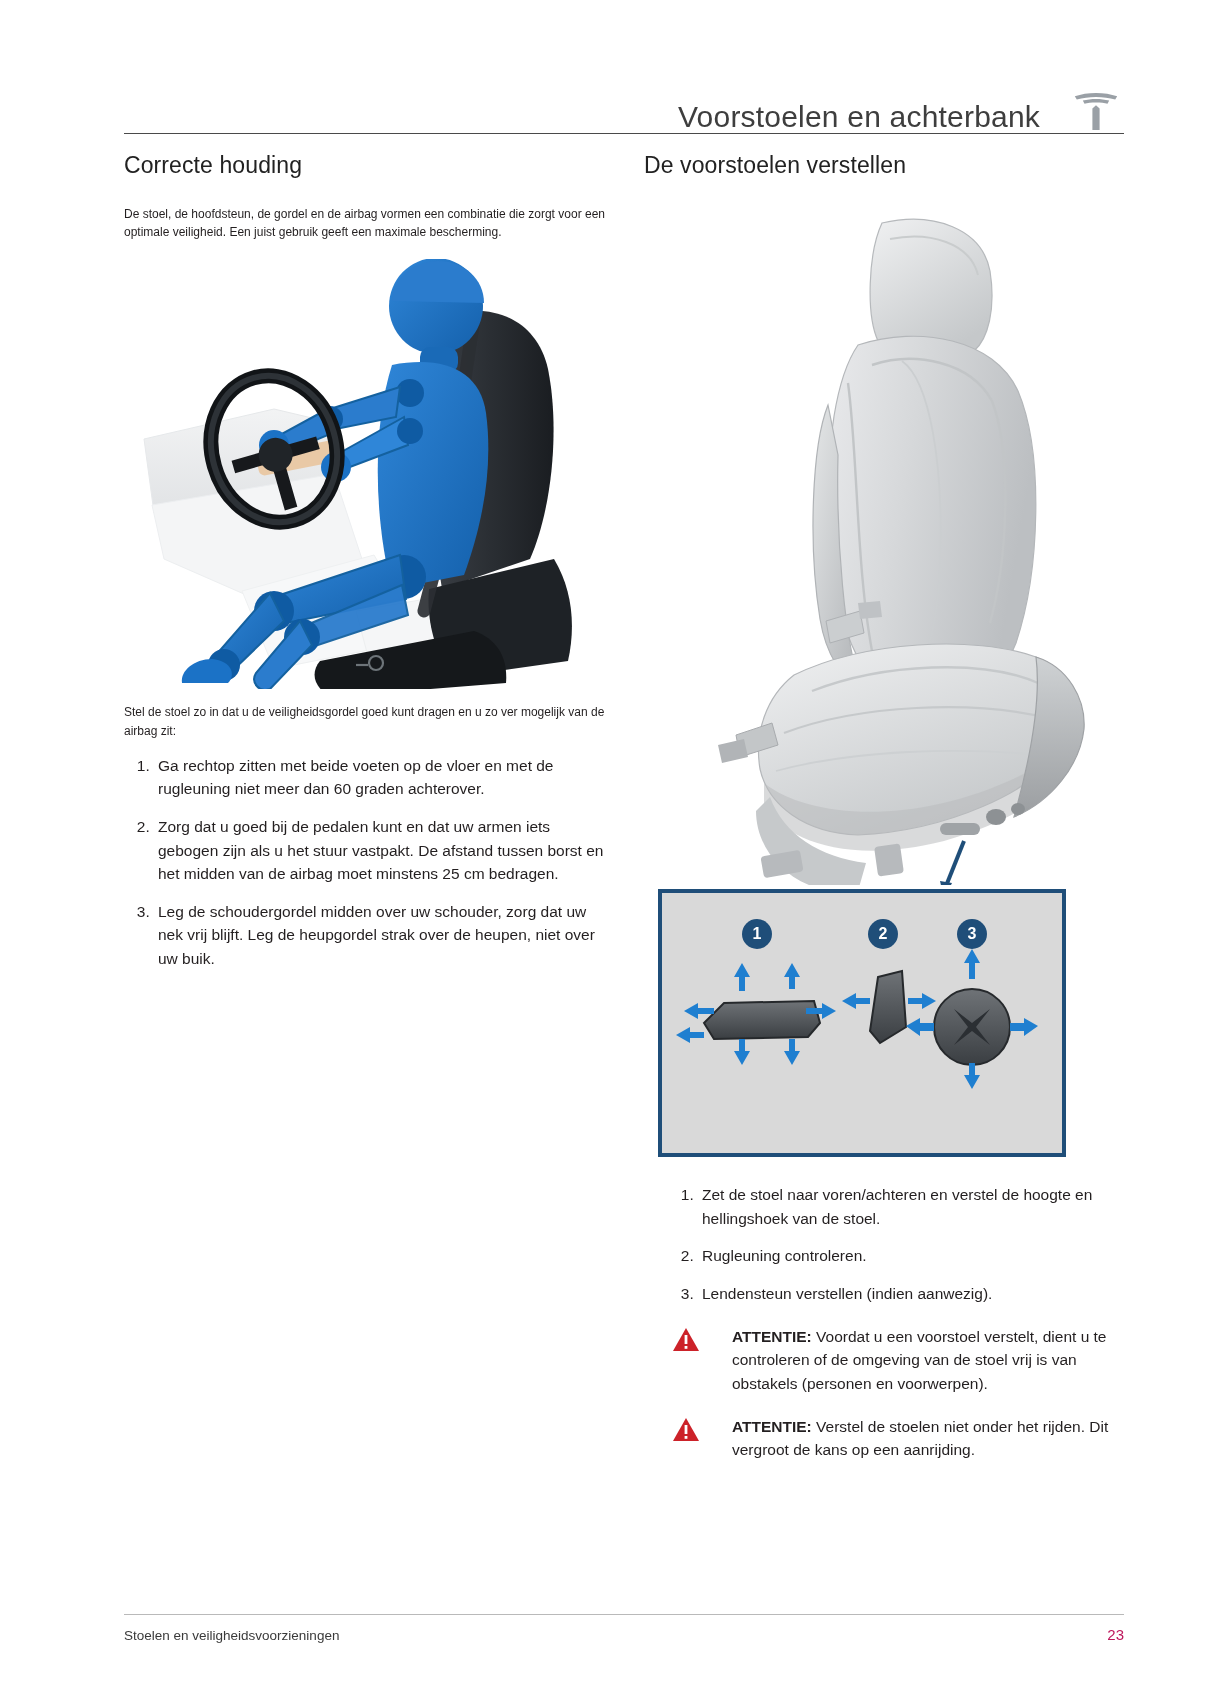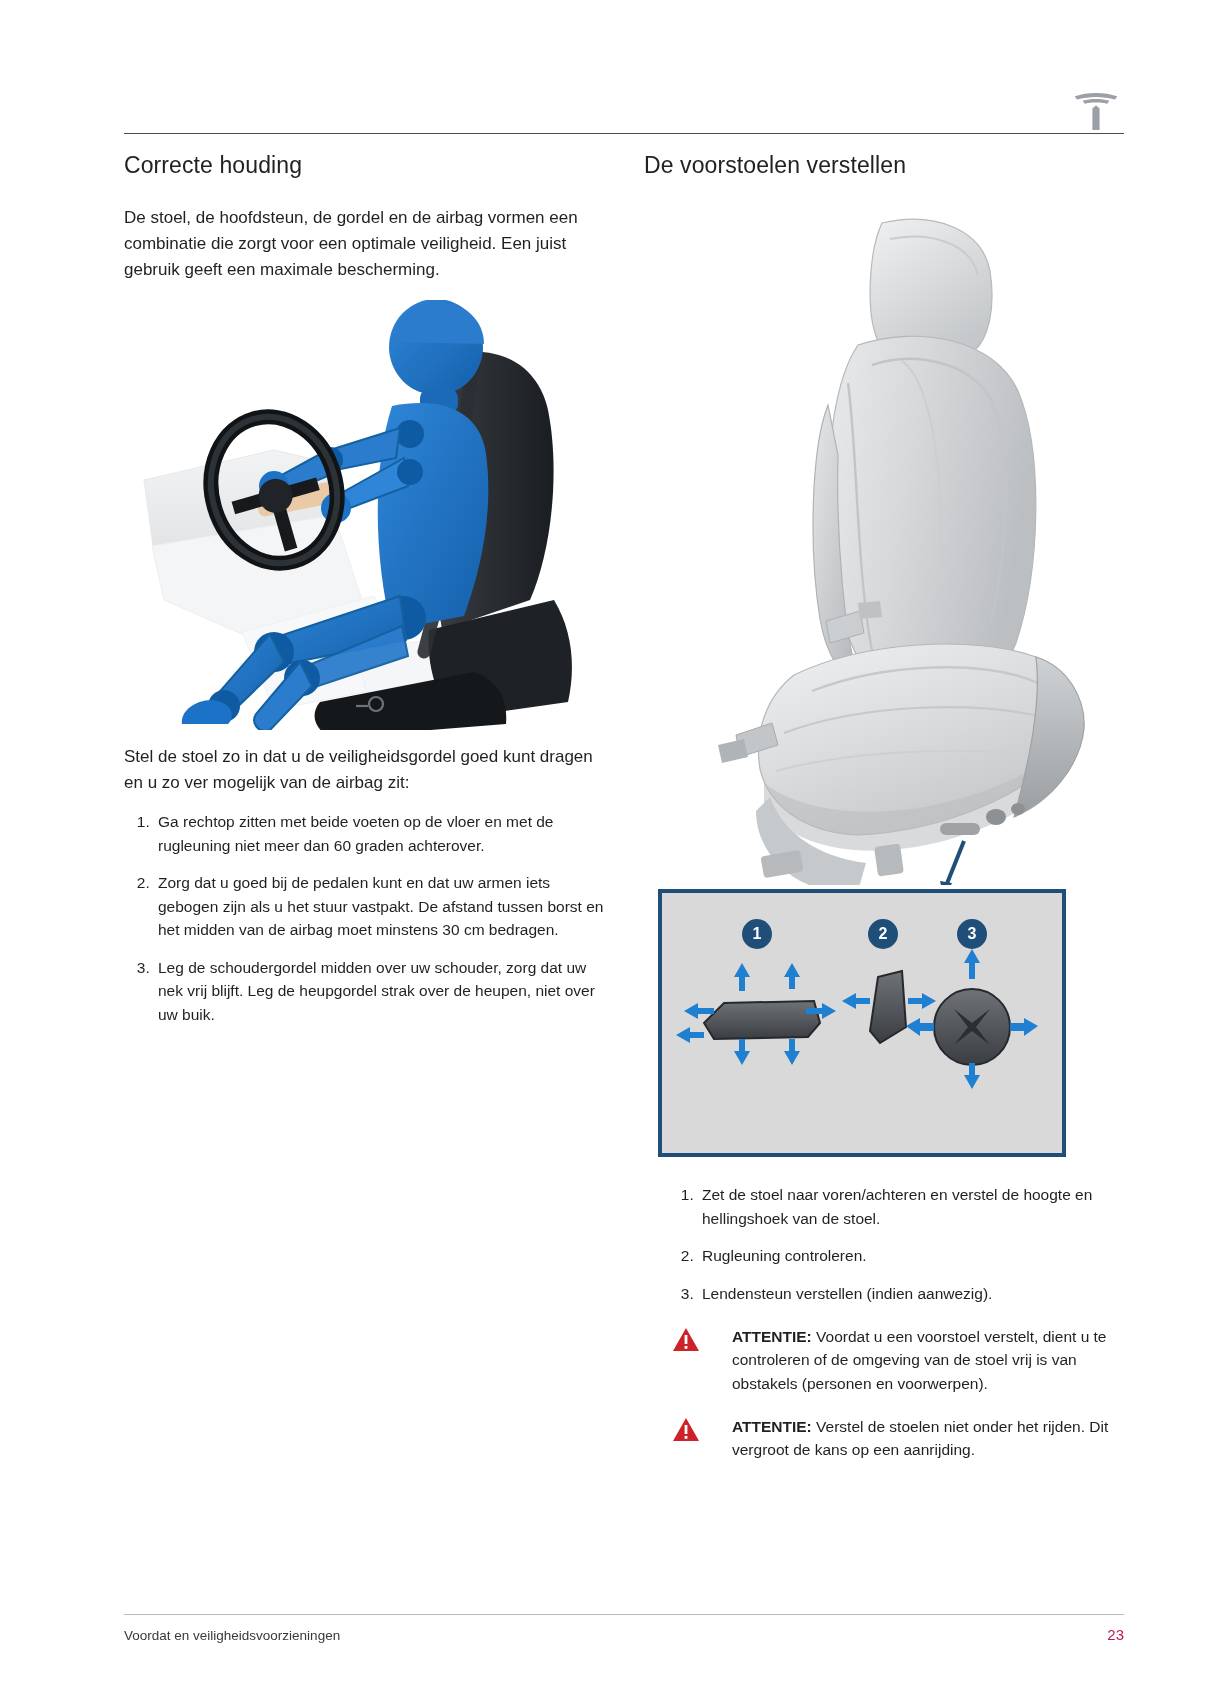--- a/index.html
+++ b/index.html
@@ -75,21 +75,21 @@
   h2.section-title {
     margin: 0 0 26px 0;
     font-size: 23px;
     font-weight: 400;
     color: #222;
     letter-spacing: 0.1px;
   }
 
   p.body-text {
     margin: 0;
-    font-size: 17px;
+    font-size: 12px;
     line-height: 1.52;
     color: #231f20;
   }
 
   ol.steps {
     margin: 14px 0 0 0;
     padding-left: 30px;
     font-size: 15.5px;
     line-height: 1.52;
   }
@@ -185,20 +185,21 @@
     font-size: 15px;
     color: #be185d;
   }
 </style>
 </head>
 <body>
 
 <div class="page">
 
   <div class="header">
+    <div class="header-title">Voorstoelen en achterbank</div>
     <div class="tesla-logo">
       <svg viewBox="0 0 56 46" width="56" height="46" aria-hidden="true">
         <g fill="#9aa0a6">
           <path d="M28 12.5c-4.6 0-8.7.5-11.5 1.2l-1.7-3.1C19.1 9.5 23.4 9 28 9s8.9.5 13.2 1.6l-1.7 3.1c-2.8-.7-6.9-1.2-11.5-1.2z"></path>
           <path d="M28 15.3l3.6 3.3V40h-7.2V18.6L28 15.3z"></path>
           <path d="M28 3C20.3 3 13.1 4.2 6.8 6.3l2 3.3C14.6 7.9 21.1 7 28 7s13.4.9 19.2 2.6l2-3.3C42.9 4.2 35.7 3 28 3z"></path>
         </g>
       </svg>
     </div>
   </div>
@@ -283,21 +284,21 @@
         <path d="M278 326 L178 368 C168 374 170 388 182 390 L284 356 Z" fill="#2b7ccd" stroke="#14619f" stroke-width="2" opacity="0.95"></path>
         <circle cx="178" cy="378" r="18" fill="#0f5ba3"></circle>
         <path d="M176 362 L132 414 C126 424 136 434 146 430 L188 386 Z" fill="#2b7ccd" stroke="#14619f" stroke-width="2"></path>
       </svg>
     </div>
 
     <p class="body-text" style="margin-top:14px;">Stel de stoel zo in dat u de veiligheidsgordel goed kunt dragen en u zo ver mogelijk van de airbag zit:</p>
 
     <ol class="steps">
       <li>Ga rechtop zitten met beide voeten op de vloer en met de rugleuning niet meer dan 60 graden achterover.</li>
-      <li>Zorg dat u goed bij de pedalen kunt en dat uw armen iets gebogen zijn als u het stuur vastpakt. De afstand tussen borst en het midden van de airbag moet minstens 30 cm bedragen.</li>
+      <li>Zorg dat u goed bij de pedalen kunt en dat uw armen iets gebogen zijn als u het stuur vastpakt. De afstand tussen borst en het midden van de airbag moet minstens 25 cm bedragen.</li>
       <li>Leg de schoudergordel midden over uw schouder, zorg dat uw nek vrij blijft. Leg de heupgordel strak over de heupen, niet over uw buik.</li>
     </ol>
 
   </div>
 
   <div class="col-right">
     <h2 class="section-title">De voorstoelen verstellen</h2>
 
     <div class="illus-right">
       <svg viewBox="0 0 480 680" width="480" height="680" aria-hidden="true">
@@ -433,16 +434,16 @@
             <rect x="12.6" y="8" width="2.8" height="9" fill="#ffffff"></rect>
             <rect x="12.6" y="19" width="2.8" height="2.8" fill="#ffffff"></rect>
           </svg>
         </span>
         <span class="warn-text"><b>ATTENTIE:</b><span> Verstel de stoelen niet onder het rijden. Dit vergroot de kans op een aanrijding.</span></span>
       </div>
     </div>
   </div>
 
   <div class="footer-rule"></div>
-  <div class="footer-left">Voordat en veiligheidsvoorzieningen</div>
+  <div class="footer-left">Stoelen en veiligheidsvoorzieningen</div>
   <div class="footer-right">23</div>
 
 </div>
 
 </body></html>

